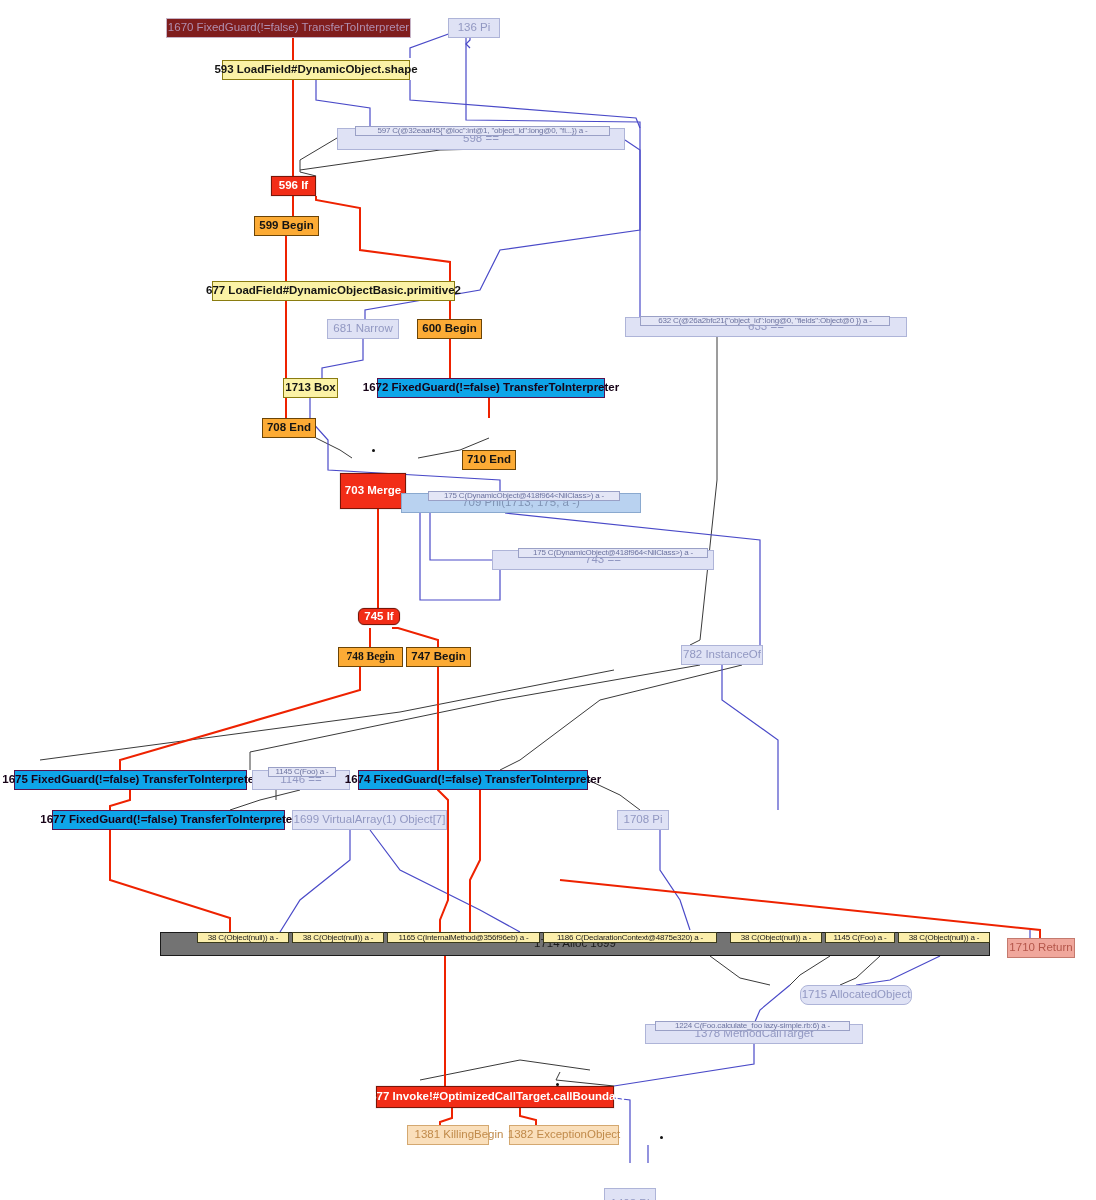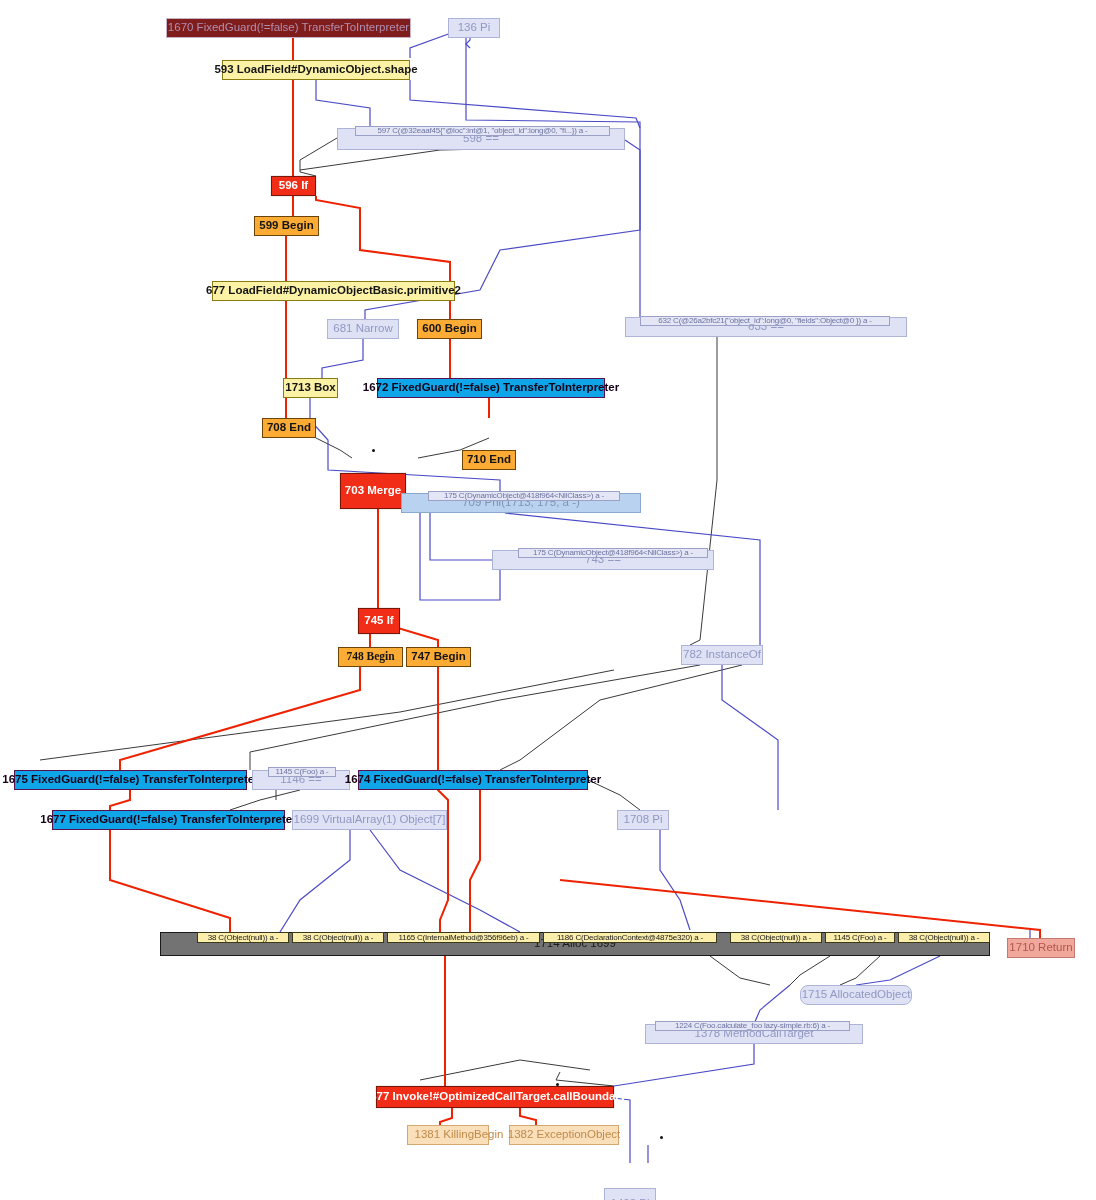--- a/index.html
+++ b/index.html
@@ -116,21 +116,21 @@
       <div class="overlay" style="left: 640px; top: 316px; width: 250px; height: 10px;">632 C(@26a2bfc21{"object_id":long@0, "fields":Object@0 }) a -</div>
       <div class="node k-memory" style="left: 267px; top: 378px; width: 55px; height: 20px; margin-left: 16px;">1713 Box</div>
       <div class="node k-guard" style="left: 377px; top: 378px; width: 228px; height: 20px;">1672 FixedGuard(!=false) TransferToInterpreter</div>
       <div class="node k-begin" style="left: 262px; top: 418px; width: 54px; height: 20px;">708 End</div>
       <div class="node k-begin" style="left: 462px; top: 418px; width: 54px; height: 20px; margin-top: 32px;">710 End</div>
       <div class="node k-control" style="left: 340px; top: 453px; width: 66px; height: 36px; margin-top: 20px;">703 Merge</div>
       <div class="node k-phi" style="left: 384px; top: 493px; width: 240px; height: 20px;">709 Phi(1713, 175, a -)</div>
       <div class="overlay" style="left: 428px; top: 491px; width: 192px; height: 10px;">175 C(DynamicObject@418f964&lt;NilClass&gt;) a -</div>
       <div class="node k-floating" style="left: 492px; top: 550px; width: 222px; height: 20px;">743 ==</div>
       <div class="overlay" style="left: 518px; top: 548px; width: 190px; height: 10px;">175 C(DynamicObject@418f964&lt;NilClass&gt;) a -</div>
-      <div class="node k-control" style="left: 358px; top: 608px; width: 42px; height: 26px;">745 If</div>
+      <div class="node k-control" style="left: 358px; top: 608px; width: 42px; height: 17px; border-radius: 6px;">745 If</div>
       <div class="node k-begin" style="left: 338px; top: 647px; width: 65px; height: 20px; font-family: Liberation Serif, serif;">748 Begin</div>
       <div class="node k-begin" style="left: 406px; top: 647px; width: 65px; height: 20px;">747 Begin</div>
       <div class="node k-floating" style="left: 681px; top: 645px; width: 82px; height: 20px;">782 InstanceOf</div>
       <div class="node k-guard" style="left: 14px; top: 770px; width: 233px; height: 20px;">1675 FixedGuard(!=false) TransferToInterpreter</div>
       <div class="node k-floating" style="left: 252px; top: 770px; width: 98px; height: 20px;">1146 ==</div>
       <div class="overlay" style="left: 268px; top: 767px; width: 68px; height: 10px;">1145 C(Foo) a -</div>
       <div class="node k-guard" style="left: 358px; top: 770px; width: 230px; height: 20px;">1674 FixedGuard(!=false) TransferToInterpreter</div>
       <div class="node k-guard" style="left: 52px; top: 810px; width: 233px; height: 20px;">1677 FixedGuard(!=false) TransferToInterpreter</div>
       <div class="node k-floating" style="left: 292px; top: 810px; width: 155px; height: 20px;">1699 VirtualArray(1) Object[7]</div>
       <div class="node k-floating" style="left: 617px; top: 810px; width: 52px; height: 20px;">1708 Pi</div>

